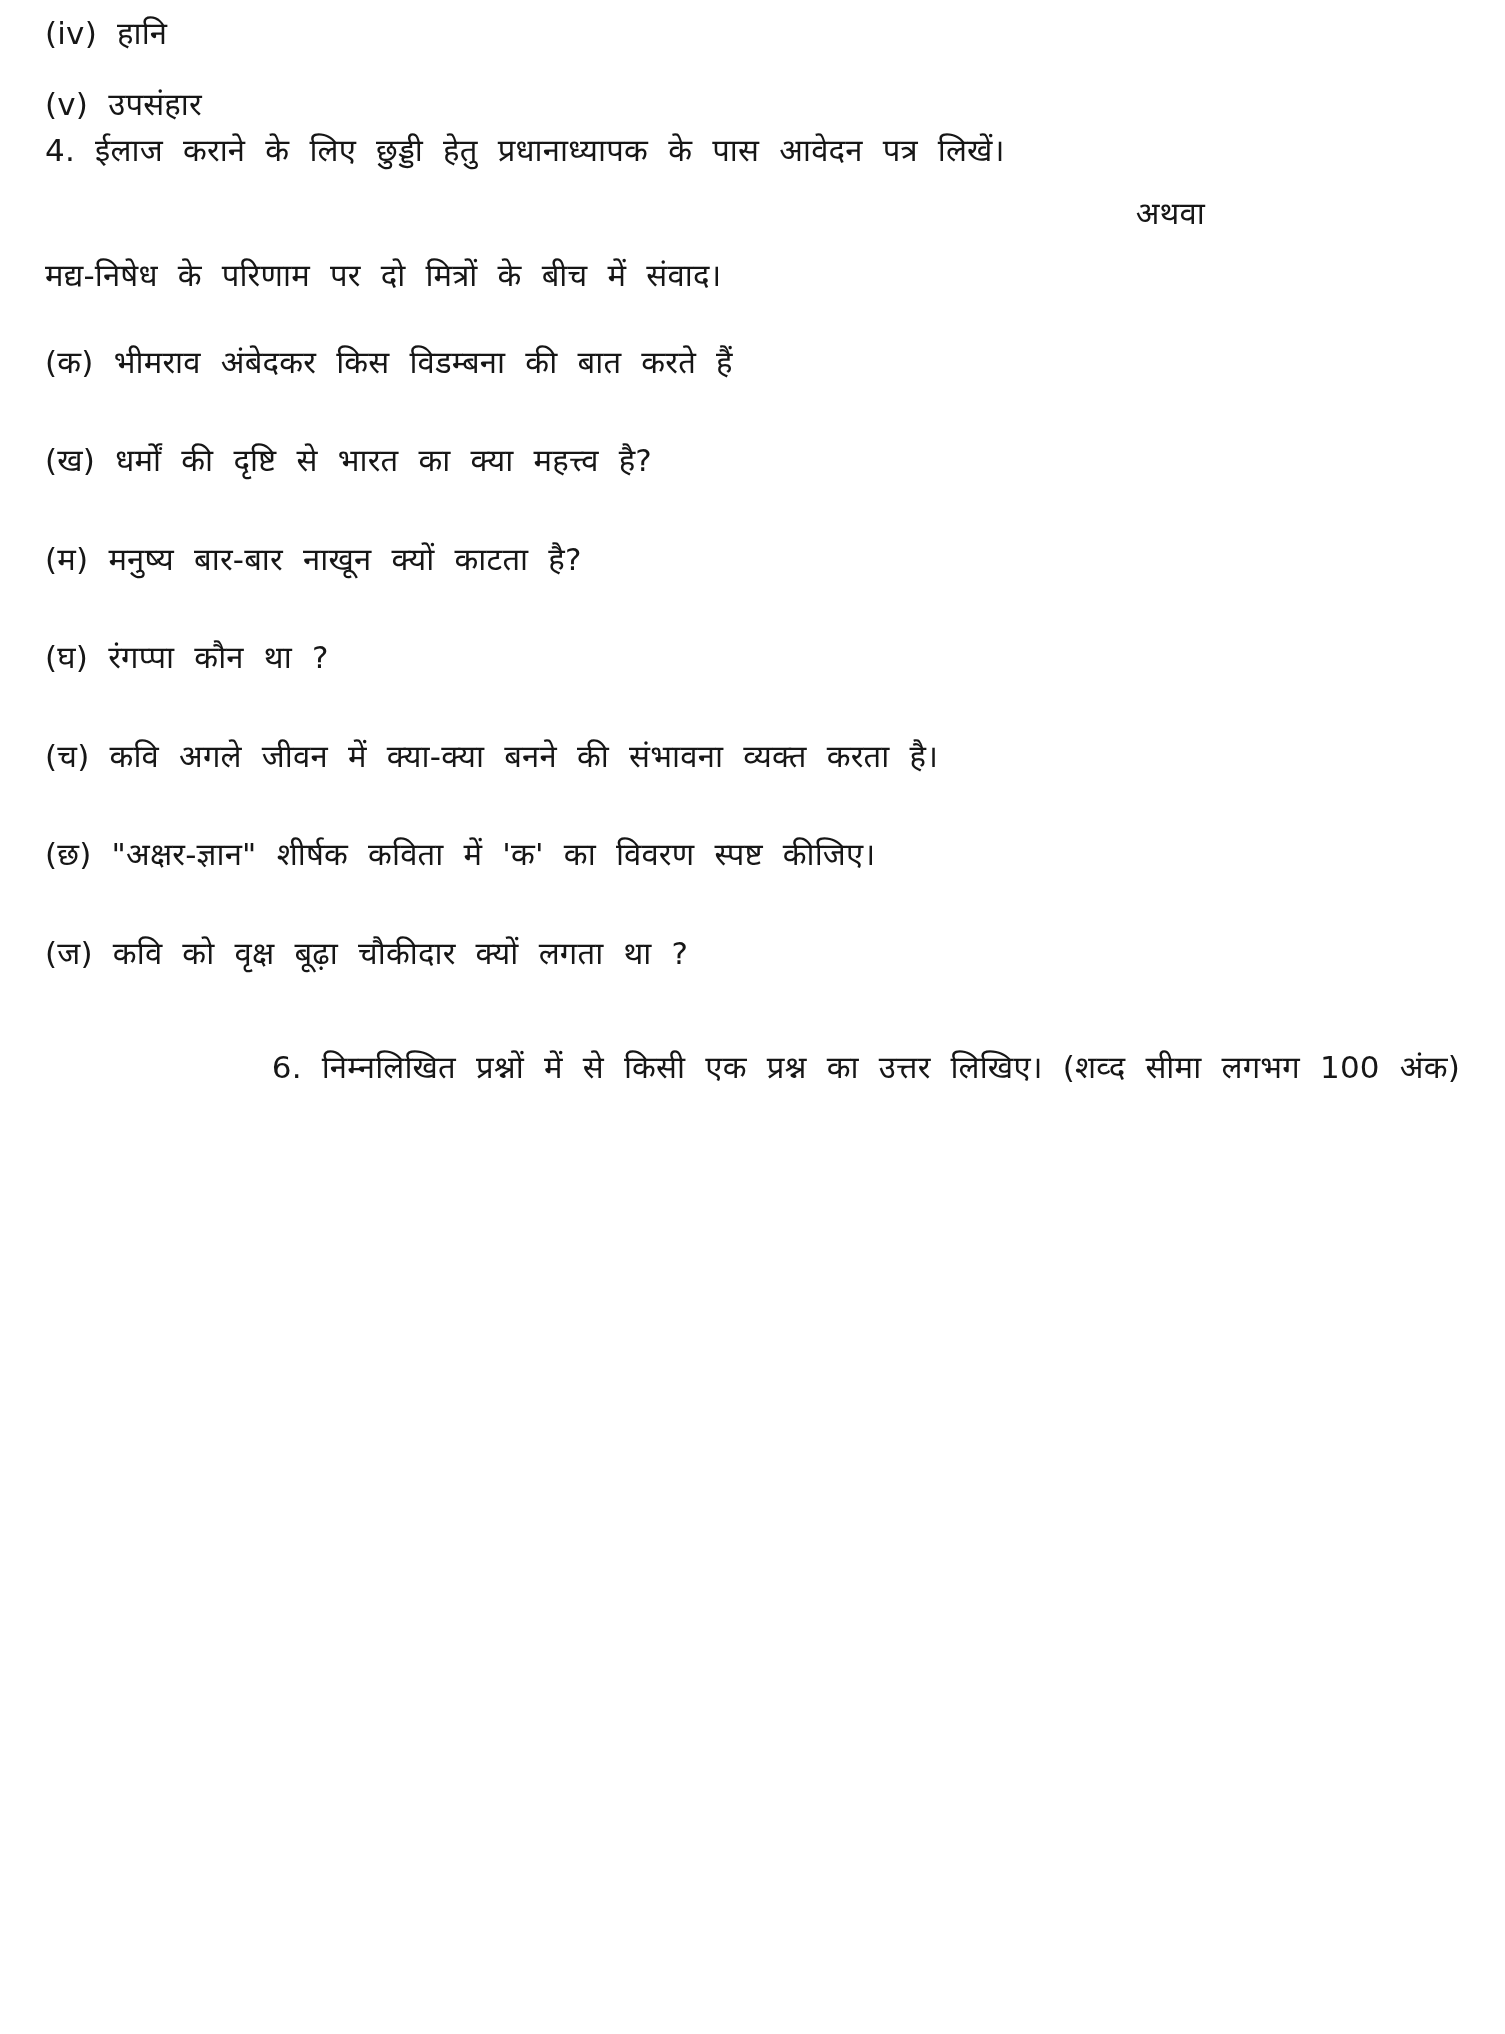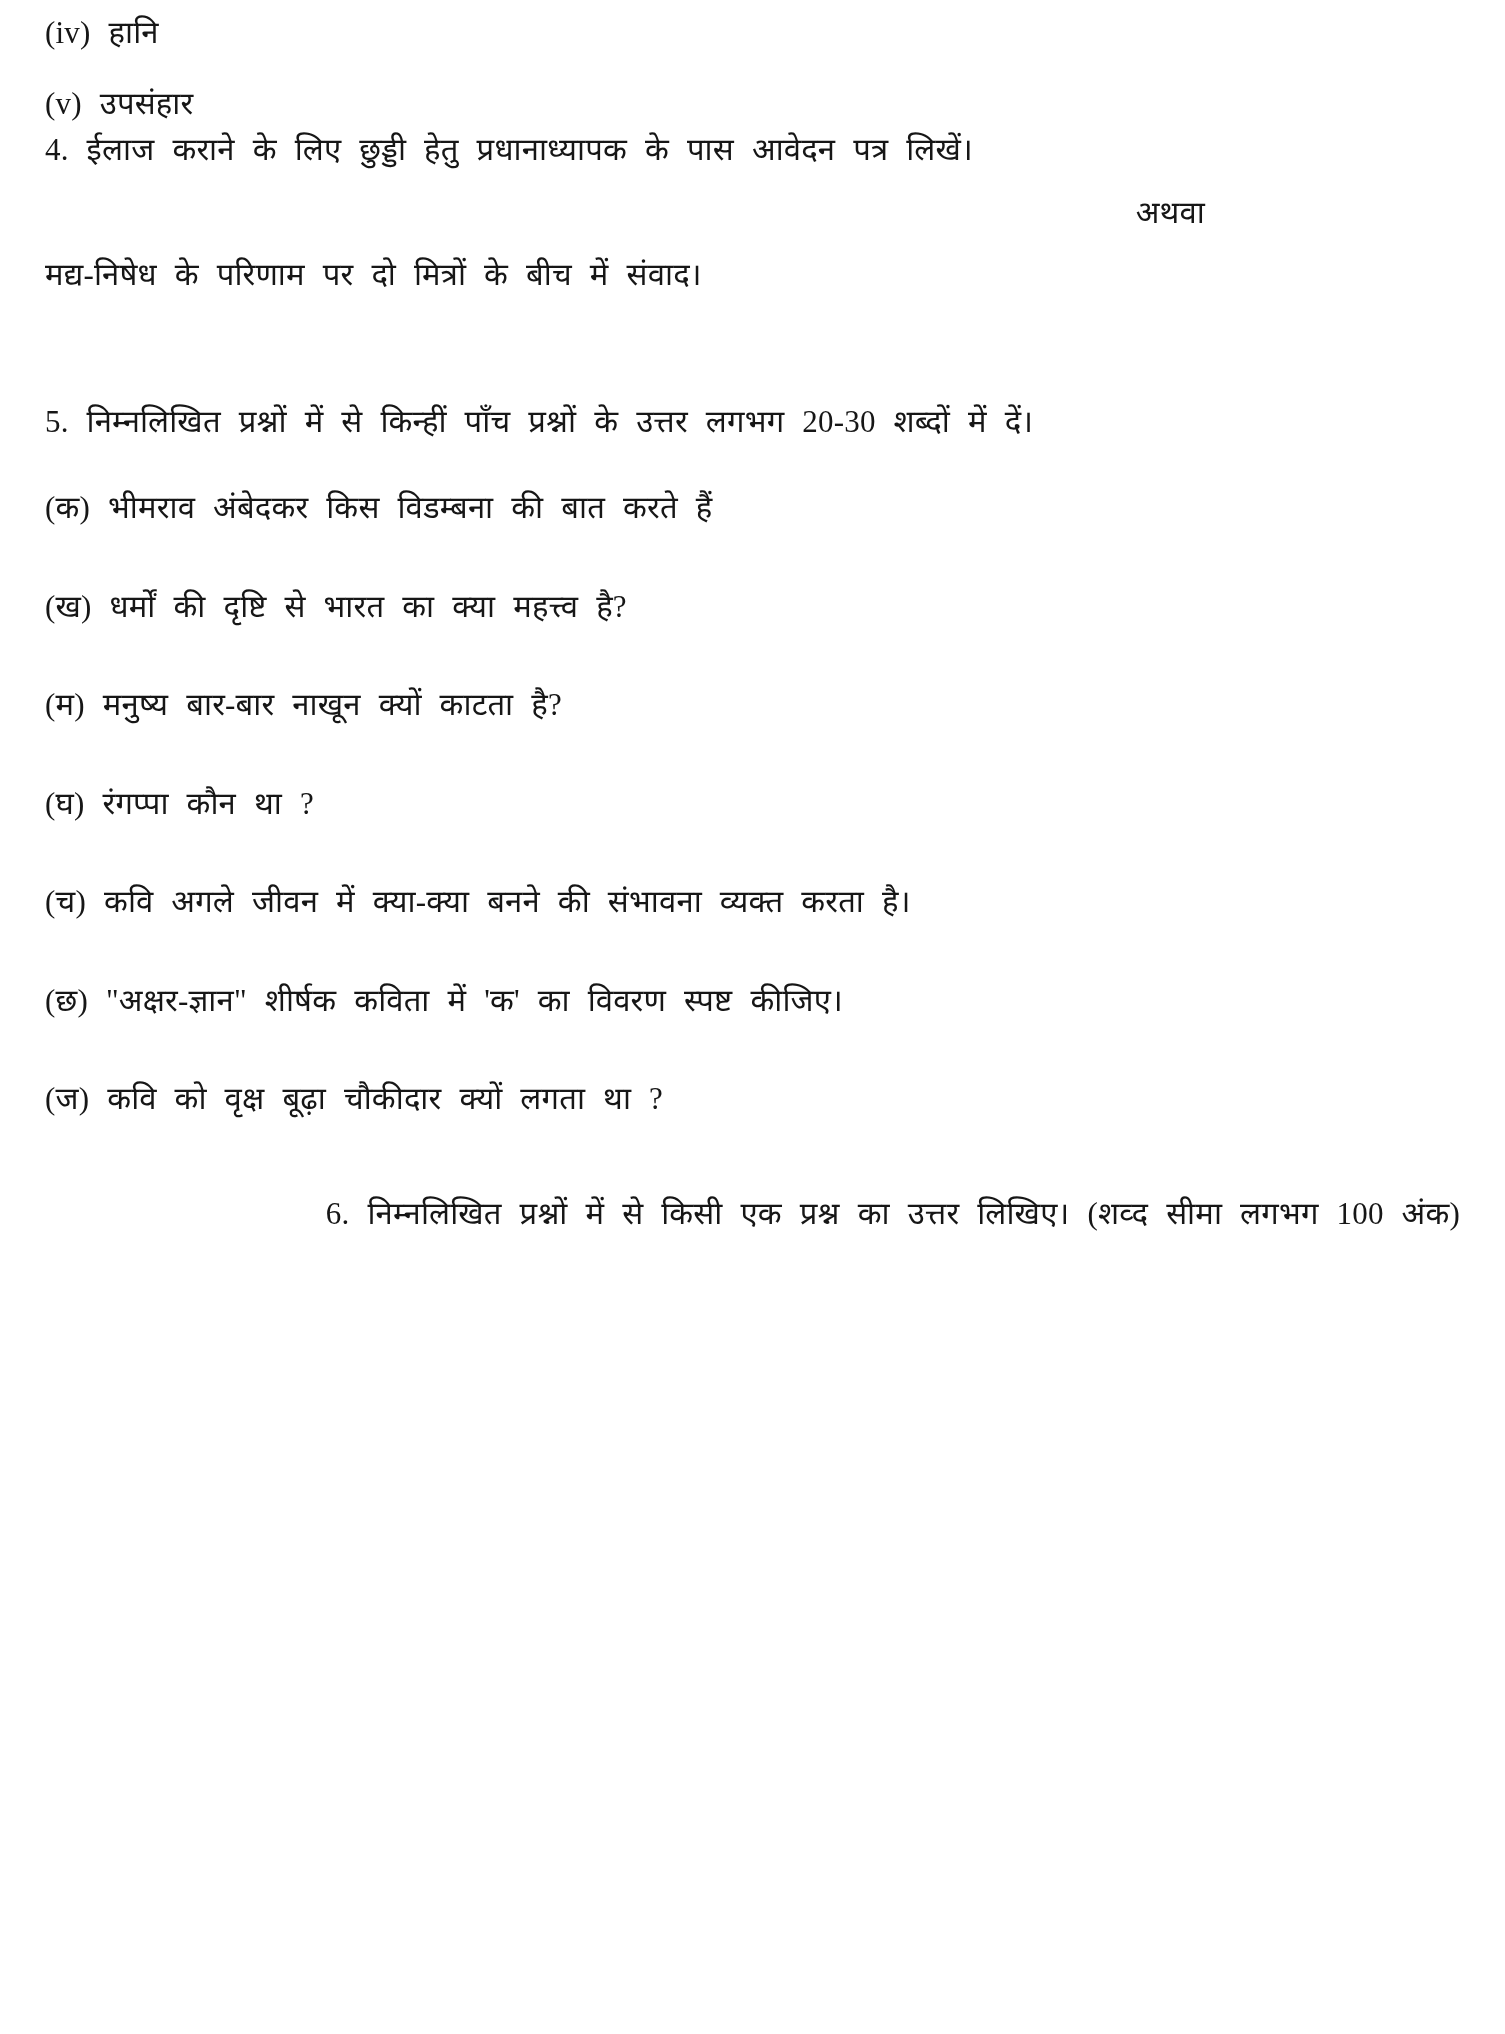--- a/index.html
+++ b/index.html
@@ -13,21 +13,20 @@
       font-family: "DejaVu Sans", sans-serif;
       color: #161616;
       overflow: hidden;
     }
     .page {
       box-sizing: border-box;
       width: 1505px;
       height: 2034px;
       padding: 6px 45px 40px 45px;
       background: #ffffff;
-      font-family: Liberation Serif, serif;
     }
     .line {
       font-size: 31px;
       line-height: 1.5;
       word-spacing: 10px;
       letter-spacing: 0.2px;
       white-space: normal;
       max-width: 1420px;
     }
     .outline-item { margin-top: 4px; }
@@ -56,21 +55,20 @@
   <div class="line outline-item">(iv) हानि</div>
 
   <div class="line outline-item">(v) उपसंहार</div>
 
   <div class="line q4-text">4. ईलाज कराने के लिए छुड्डी हेतु प्रधानाध्यापक के पास आवेदन पत्र लिखें।</div>
 
   <div class="line or-separator">अथवा</div>
 
   <div class="line q4-alt">मद्य-निषेध के परिणाम पर दो मित्रों के बीच में संवाद।</div>
 
-  <div class="line q5-intro">5. निम्नलिखित प्रश्नों में से किन्हीं पाँच प्रश्नों के उत्तर लगभग 20-30 शब्दों में दें।</div>
 
   <div class="line q5-item first">(क) भीमराव अंबेदकर किस विडम्बना की बात करते हैं</div>
 
   <div class="line q5-item">(ख) धर्मों की दृष्टि से भारत का क्या महत्त्व है?</div>
 
   <div class="line q5-item">(म) मनुष्य बार-बार नाखून क्यों काटता है?</div>
 
   <div class="line q5-item">(घ) रंगप्पा कौन था ?</div>
 
 

